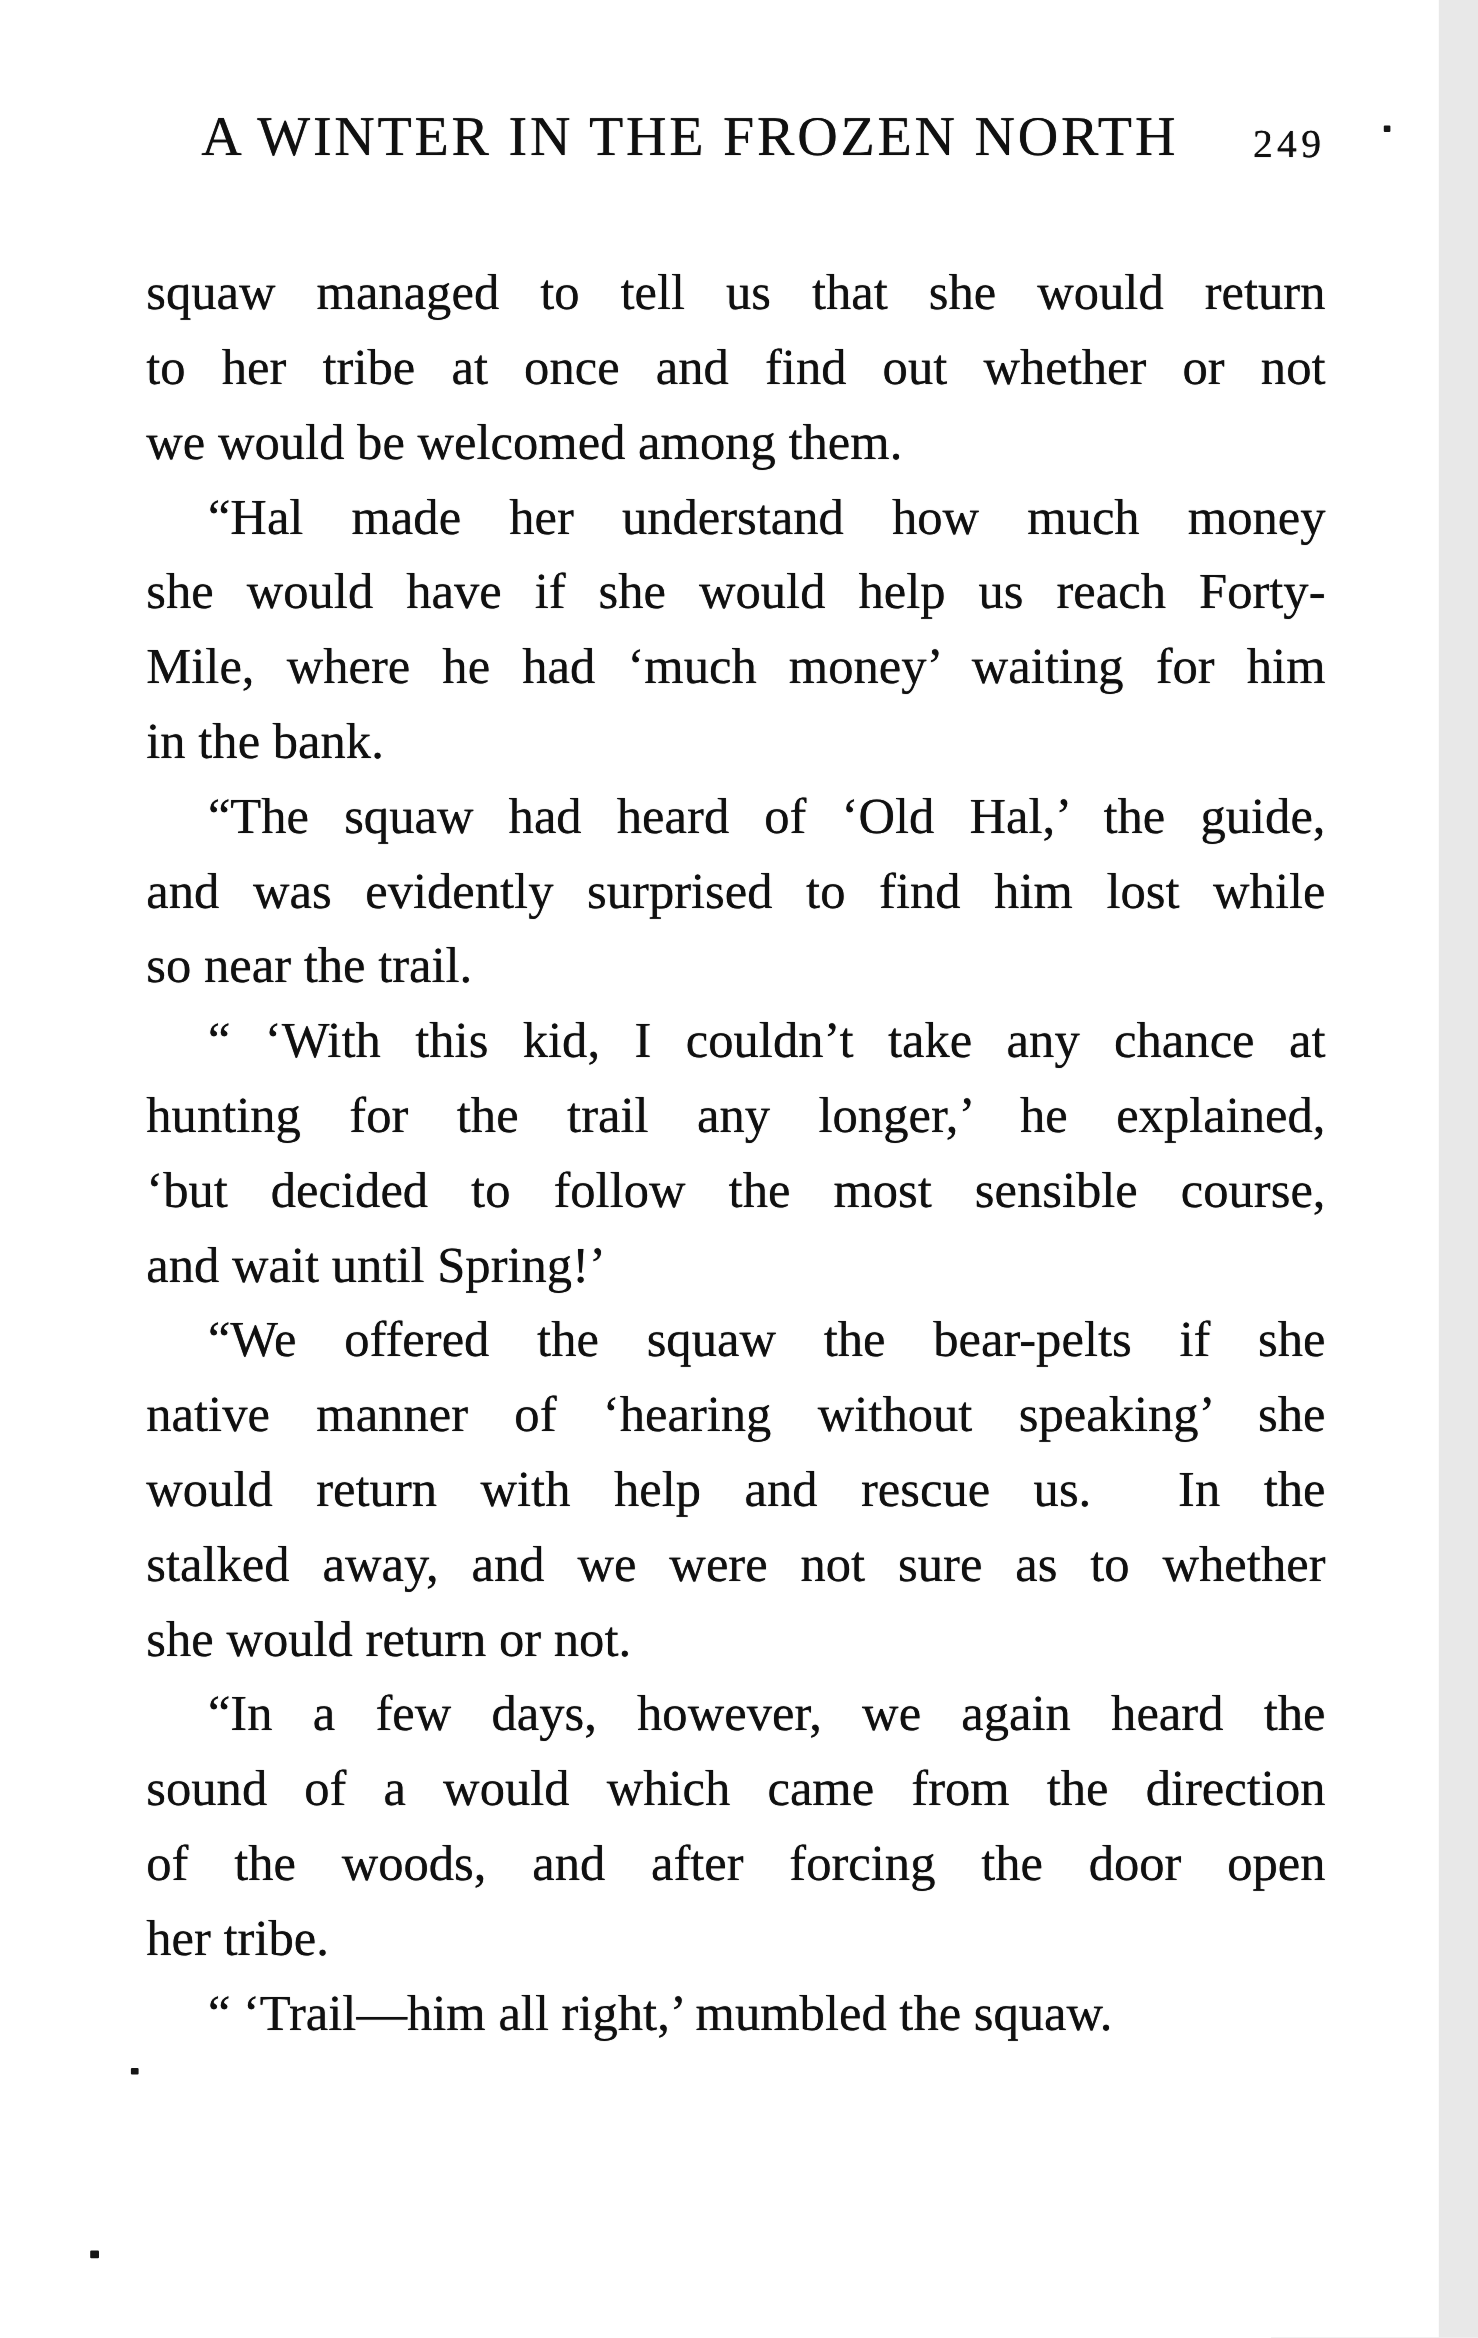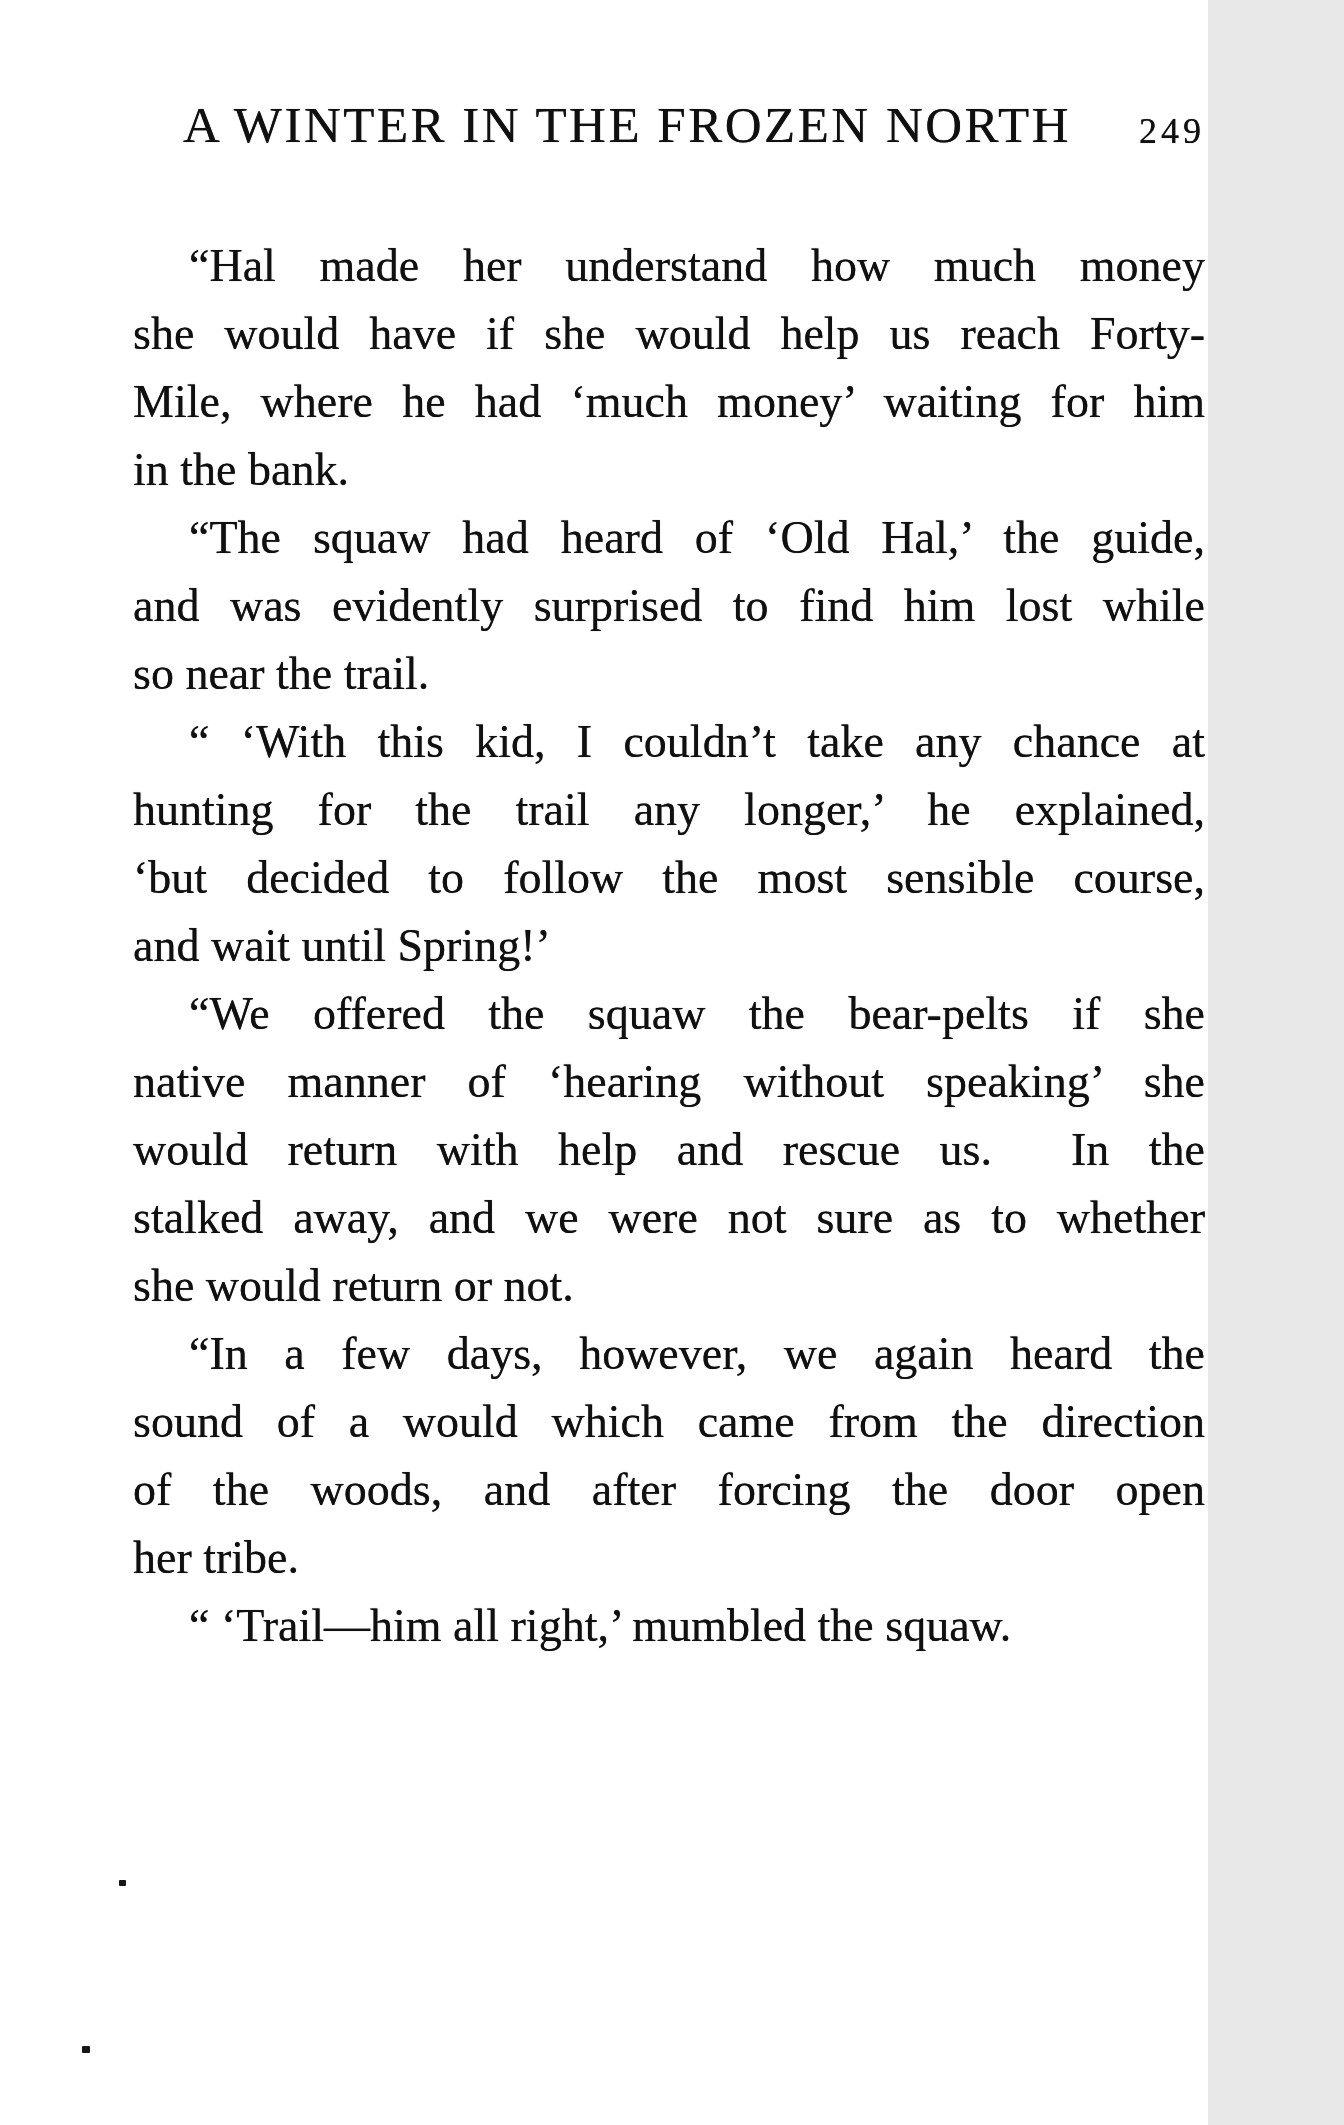--- a/index.html
+++ b/index.html
@@ -2,21 +2,21 @@
 <html><head>
 <meta charset="utf-8">
 <style>
   html, body {
     margin: 0;
     padding: 0;
     background: #e8e8e8;
   }
   .page {
     position: relative;
-    width: 1208px;
+    width: 1308px;
     height: 2125px;
     background: #ffffff;
     font-family: "Liberation Serif", "DejaVu Serif", serif;
     color: #101010;
     overflow: hidden;
   }
   
   .running-head {
     position: absolute;
     left: 133px;
@@ -74,20 +74,25 @@
 
 <div class="page">
 
   <header class="running-head">
     <div class="head-title">A WINTER IN THE FROZEN NORTH</div>
     <div class="folio">249</div>
   </header>
 
   <main class="text-block">
       <div class="paragraph">
+        <div class="line">squaw managed to tell us that she would return</div>
+        <div class="line">to her tribe at once and find out whether or not</div>
+        <div class="line last">we would be welcomed among them.</div>
+      </div>
+      <div class="paragraph">
         <div class="line indent">“Hal made her understand how much money</div>
         <div class="line">she would have if she would help us reach Forty-</div>
         <div class="line">Mile, where he had ‘much money’ waiting for him</div>
         <div class="line last">in the bank.</div>
       </div>
       <div class="paragraph">
         <div class="line indent">“The squaw had heard of ‘Old Hal,’ the guide,</div>
         <div class="line">and was evidently surprised to find him lost while</div>
         <div class="line last">so near the trail.</div>
       </div>

